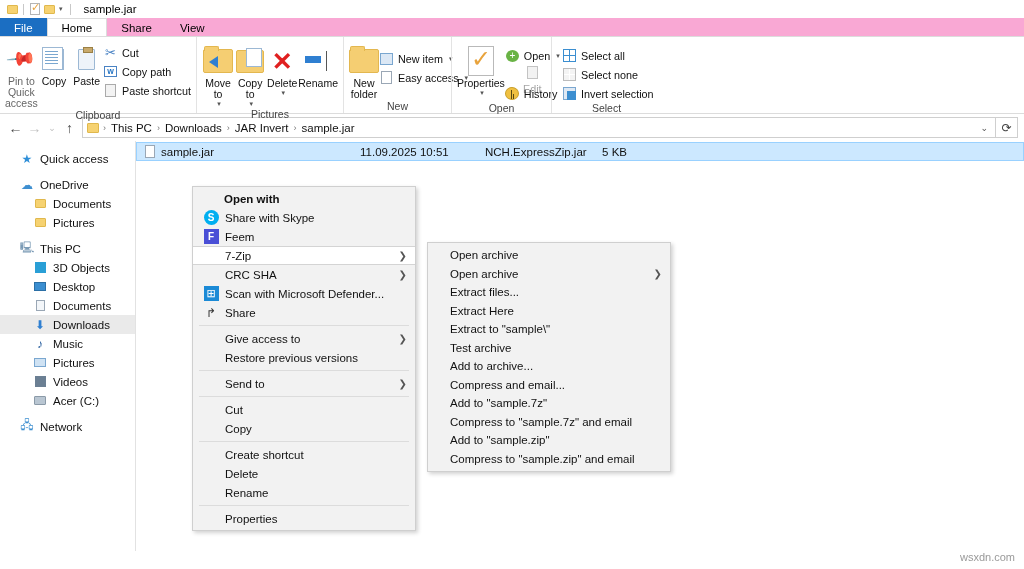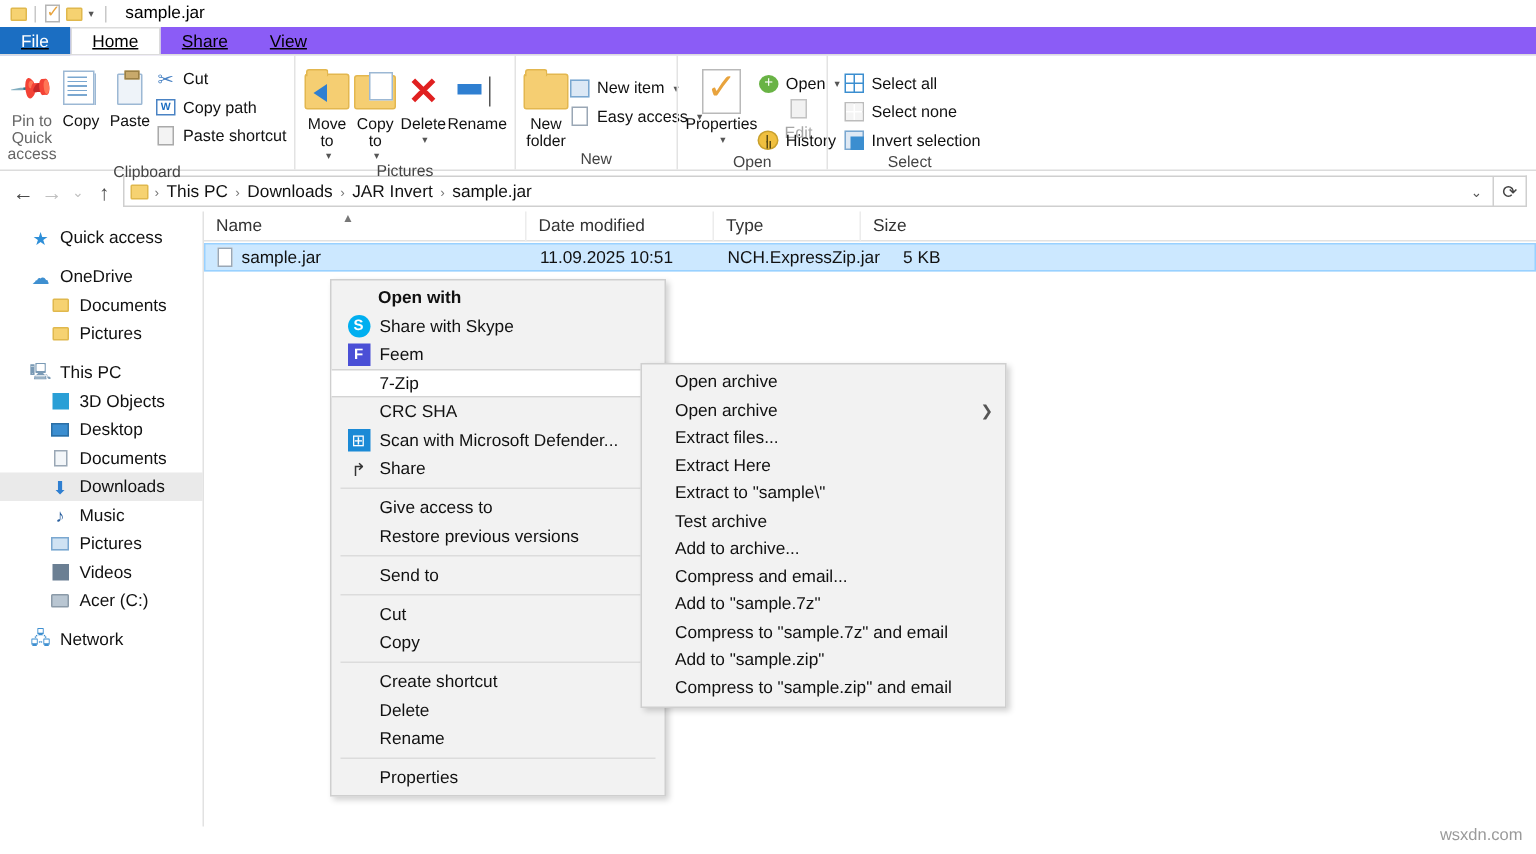--- a/index.html
+++ b/index.html
@@ -16,21 +16,21 @@
   .titlebar{ height:18px; background:#fff; display:flex; align-items:center; padding-left:5px; gap:0; }
   .qa-ico{ width:14px; height:14px; display:inline-flex; align-items:center; justify-content:center; }
   .qa-sep{ width:1px; height:11px; background:#c8c8c8; margin:0 4px; }
   .folder-mini{ width:11px; height:9px; background:#f6d271; border:1px solid #e0b84d; border-radius:1px; }
   .prop-mini{ width:10px; height:12px; background:#fff; border:1px solid #b5b5b5; position:relative; }
   .prop-mini::after{ content:"✓"; position:absolute; left:0px; top:-3px; font-size:11px; color:#e8a33d; }
   .chev-mini{ font-size:7px; color:#555; padding:0 3px; }
   .title-text{ font-size:11.5px; color:#000; margin-left:9px; }
 
   
-  .tabs{ height:19px; display:flex; align-items:stretch; background:#8b5cf6; position:relative;text-decoration:underline; }
+  .tabs{ height:19px; display:flex; align-items:stretch; background:#f9a8d4; position:relative; }
   .tab{ display:flex; align-items:center; justify-content:center; font-size:11.5px; color:#000; padding:0 14px; height:19px; }
   .tab.file{ background:#1b6ec2; color:#fff; min-width:43px; }
   .tab.active{ background:#fff; border-left:1px solid #dcdcdc; border-right:1px solid #dcdcdc; border-top:1px solid #dcdcdc; }
   .tabs-underline{ position:absolute; left:0; right:0; bottom:0; height:1px; background:#dcdcdc; }
 
   
   .ribbon{ height:77px; background:#fff; border-bottom:1px solid #dcdcdc; display:flex; position:relative; }
   .rgroup{ display:flex; flex-direction:column; justify-content:space-between; height:100%; position:relative; padding:3px 0 0 0; }
   .rgroup + .rgroup{ border-left:1px solid #e3e3e3; }
   .rgroup-items{ display:flex; align-items:flex-start; padding:0 5px; flex:1; }
@@ -130,21 +130,21 @@
   .filerow{ height:19px; display:flex; align-items:center; background:#cce8ff; border:1px solid #99d1ff; margin-top:1px; }
   .filerow .cell{ font-size:11.5px; color:#111; display:flex; align-items:center; }
   .cell.name{ width:215px; padding-left:8px; gap:6px; }
   .cell.date{ width:125px; padding-left:8px; }
   .cell.type{ width:98px; padding-left:8px; }
   .cell.size{ width:60px; justify-content:flex-end; padding-right:8px; }
   .jar-ico{ width:10px; height:13px; background:#fff; border:1px solid #9aa7b5; }
 
   
   .ctxmenu{
-    position:absolute; left:220px; top:186px; width:224px;
+    position:absolute; left:192px; top:186px; width:224px;
     background:#f2f2f2; border:1px solid #cfcfcf;
     box-shadow:2px 2px 4px rgba(0,0,0,.18); padding:2px 0; z-index:50;
   }
   .mi{ height:19px; display:flex; align-items:center; padding:0 8px 0 10px; font-size:11.5px; color:#111; position:relative; }
   .mi.bold{ font-weight:bold; padding-left:31px; }
   .mi .mico{ width:16px; height:16px; margin-right:6px; display:inline-flex; align-items:center; justify-content:center; flex:0 0 16px;}
   .mi .mtxt{ padding-left:0; }
   .mi.noicon .mtxt{ padding-left:22px; }
   .mi .arrow{ margin-left:auto; font-size:10px; color:#555; }
   .mi.hover{ background:#fff; border:1px solid #d4d4d4; border-left:none; border-right:none; }
@@ -477,27 +477,20 @@
     <div class="nav-gap"></div>
     <div class="navitem">
       <span class="nico">
           <span class="i-net">🖧</span>
         </span>
       <span>Network</span>
     </div>
   </div>
 
   <div class="filepane">
-    <div class="colhead">
-      <div class="col name">Name</div>
-      <div class="col date">Date modified</div>
-      <div class="col type">Type</div>
-      <div class="col size">Size</div>
-      <div class="sortmark">▲</div>
-    </div>
     <div class="filerow">
       <div class="cell name">
         <span class="jar-ico"></span>
         <span>sample.jar</span>
       </div>
       <div class="cell date">11.09.2025 10:51</div>
       <div class="cell type">NCH.ExpressZip.jar</div>
       <div class="cell size">5 KB</div>
     </div>
   </div>

